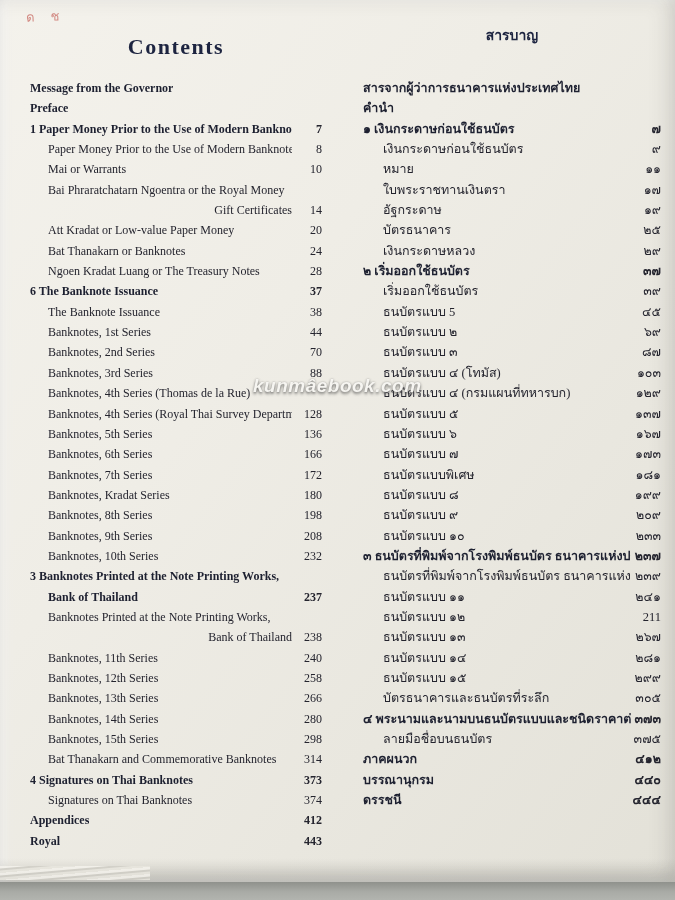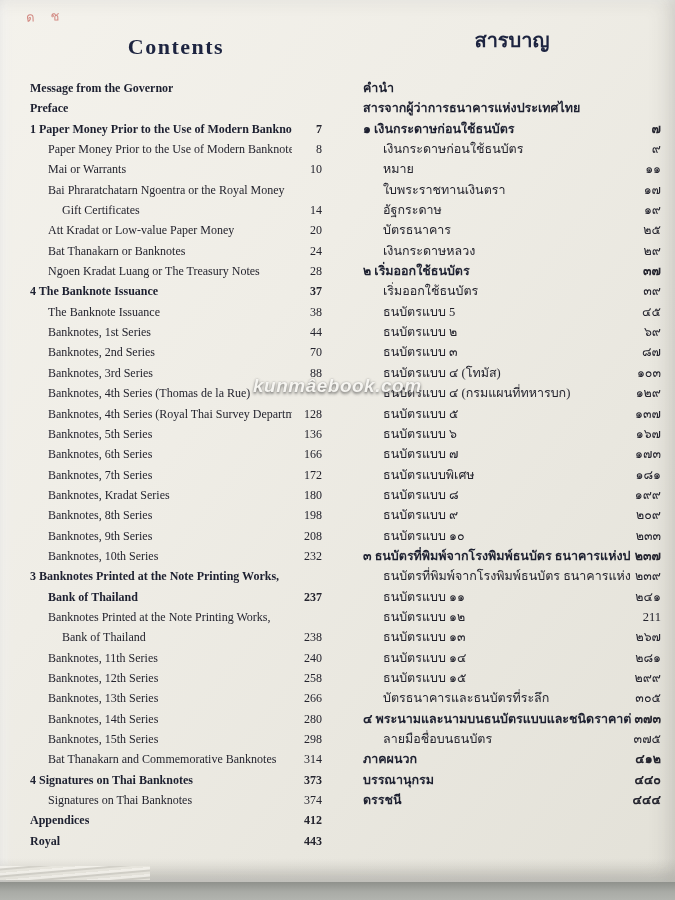--- a/index.html
+++ b/index.html
@@ -45,38 +45,38 @@
     transform:rotate(-2deg);
   }
   
   .title-en{
     position:absolute;left:30px;top:34px;width:292px;
     text-align:center;font-size:22px;font-weight:bold;
     letter-spacing:1.5px;color:#1d2440;
   }
   .title-th{
     position:absolute;left:363px;top:24px;width:298px;
-    text-align:center;font-size:20px;font-weight:bold;color:#1d2440;
+    text-align:center;font-size:14px;font-weight:bold;color:#1d2440;
     font-family:"Liberation Serif","DejaVu Sans",serif;
   }
   
   .col{position:absolute;top:78px;}
   .col-en{left:30px;width:292px;}
   .col-th{left:363px;width:298px;font-family:"Liberation Serif","DejaVu Sans",serif;}
   .row{
     display:flex;justify-content:space-between;align-items:baseline;
     height:20.35px;line-height:20.35px;
     font-size:12px;color:#24242e;white-space:nowrap;
   }
   .col-th .row{font-size:12.5px;}
   .row .lbl{overflow:hidden;}
   .row .pg{min-width:30px;text-align:right;color:#24242e;}
   .row.bold{font-weight:bold;color:#1d2030;align-items:center;}
   .row.lv1{padding-left:18px;}
-  .row.lv2{padding-left:32px;}
+  .row.lv2{padding-left:32px;justify-content:flex-end;}
   .col-th .row.lv1{padding-left:20px;}
   
   .watermark{
     position:absolute;left:253px;top:375px;
     font-family:Liberation Sans, sans-serif;
     font-weight:bold;font-style:italic;
     font-size:19px;letter-spacing:0.5px;
     color:#f6f5f1;
     text-shadow:0 2px 3px rgba(55,55,55,0.6),0 0 2px rgba(90,90,90,0.45);
     pointer-events:none;
@@ -142,21 +142,21 @@
         <span class="lbl">Bat Thanakarn or Banknotes</span>
         <span class="pg">24</span>
       </div>
 
       <div class="row lv1">
         <span class="lbl">Ngoen Kradat Luang or The Treasury Notes</span>
         <span class="pg">28</span>
       </div>
 
       <div class="row bold">
-        <span class="lbl">4 The Banknote Issuance</span>
+        <span class="lbl">6 The Banknote Issuance</span>
         <span class="pg">37</span>
       </div>
 
       <div class="row lv1">
         <span class="lbl">The Banknote Issuance</span>
         <span class="pg">38</span>
       </div>
 
       <div class="row lv1">
         <span class="lbl">Banknotes, 1st Series</span>
@@ -285,26 +285,26 @@
 
       <div class="row bold">
         <span class="lbl">Royal</span>
         <span class="pg">443</span>
       </div>
     </div>
 
   <div class="col col-th">
 
       <div class="row bold">
+        <span class="lbl">สารจากผู้ว่าการธนาคารแห่งประเทศไทย</span>
+        <span class="pg"></span>
+      </div>
+
+      <div class="row bold">
         <span class="lbl">คำนำ</span>
-        <span class="pg"></span>
-      </div>
-
-      <div class="row bold">
-        <span class="lbl">สารจากผู้ว่าการธนาคารแห่งประเทศไทย</span>
         <span class="pg"></span>
       </div>
 
       <div class="row bold">
         <span class="lbl">๑ เงินกระดาษก่อนใช้ธนบัตร</span>
         <span class="pg">๗</span>
       </div>
 
       <div class="row lv1">
         <span class="lbl">เงินกระดาษก่อนใช้ธนบัตร</span>

